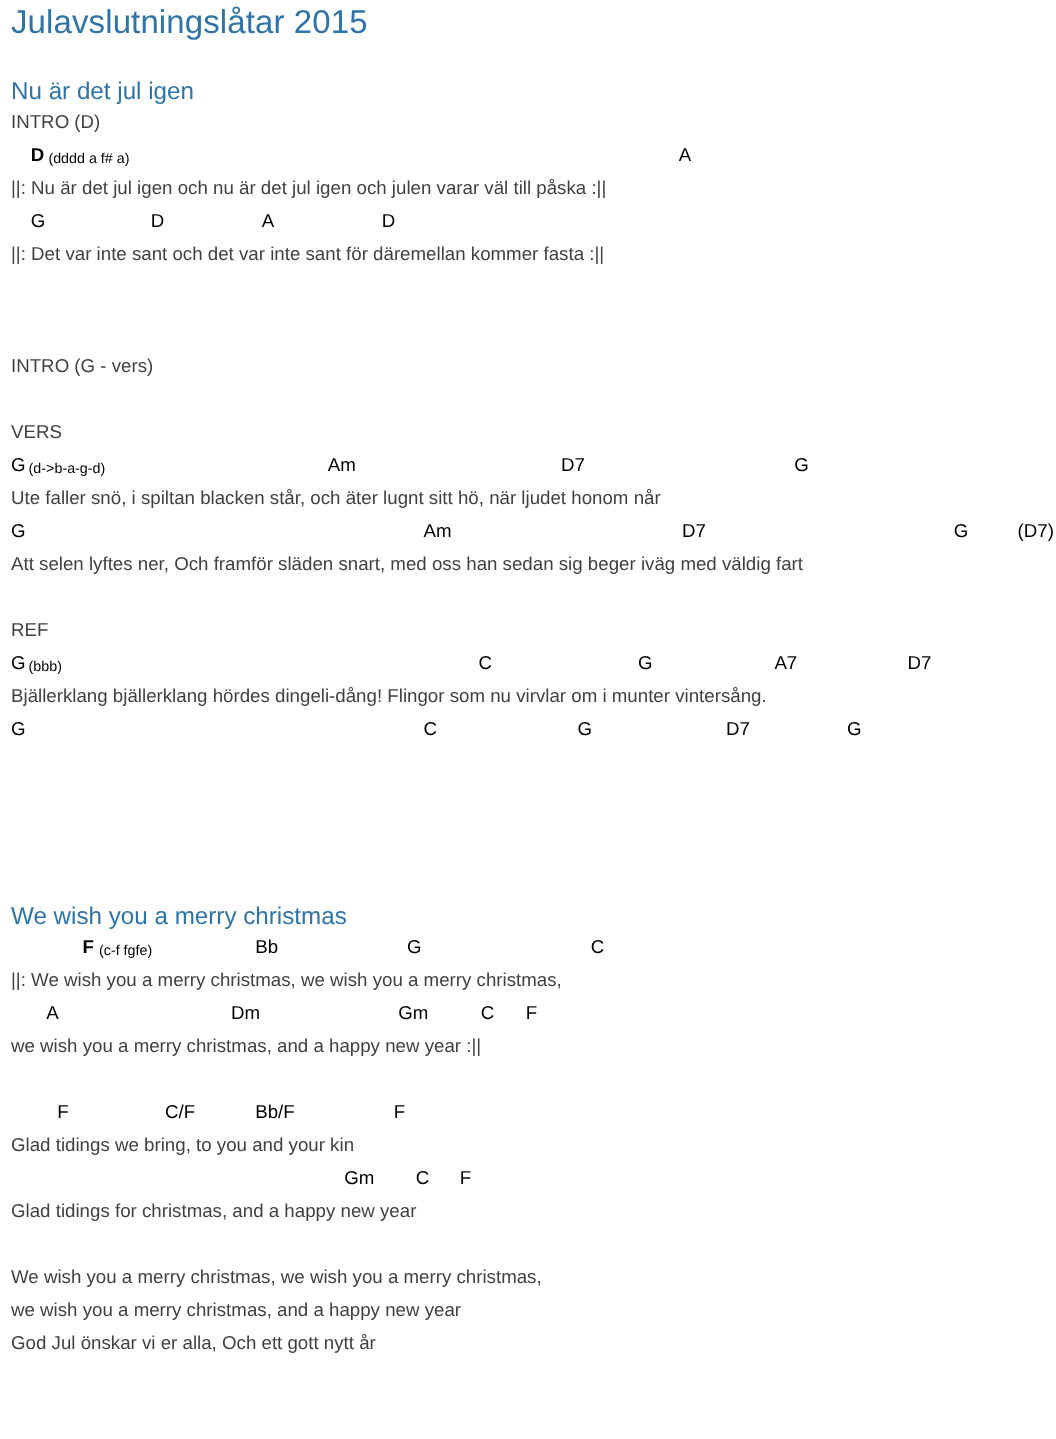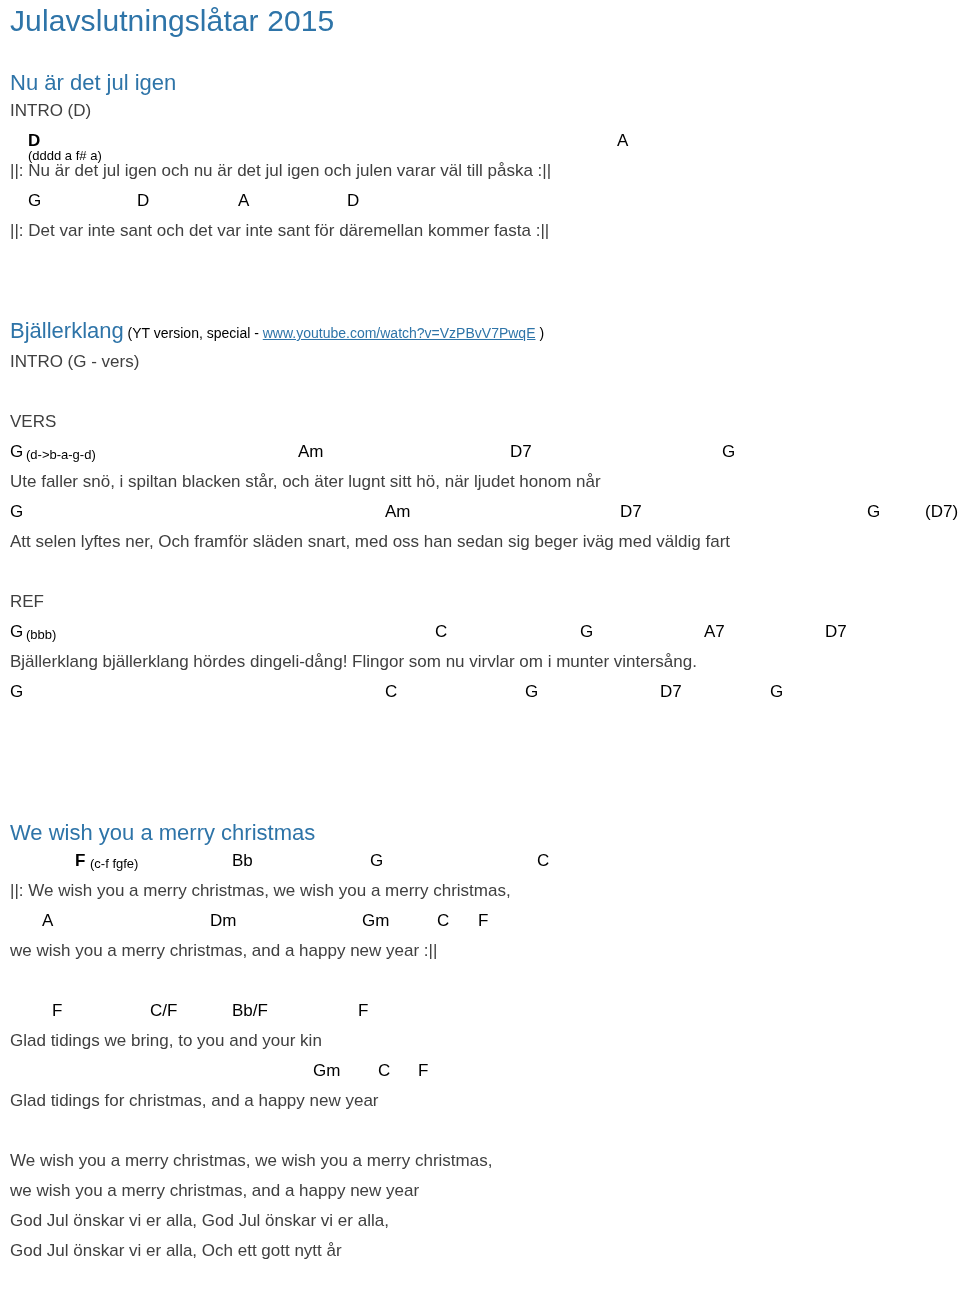--- a/index.html
+++ b/index.html
@@ -78,38 +78,35 @@
 <div class="page">
 
   <div class="doc-title">Julavslutningslåtar 2015</div>
 
   <div class="song-block" style="top:70px;">
     <div class="song-title">Nu är det jul igen</div>
     <div class="line">INTRO (D)</div>
 
     <div class="chordline">
       <span class="chord bold" style="left:18px;">D</span>
-      <span class="chord sub" style="left:18px;top:3px;margin-top:12px;">(dddd a f# a)</span>
+      <span class="chord sub" style="left:34px;top:3px;">(dddd a f# a)</span>
       <span class="chord" style="left:607px;">A</span>
     </div>
     <div class="line">||: Nu är det jul igen och nu är det jul igen och julen varar väl till påska :||</div>
 
     <div class="chordline">
       <span class="chord" style="left:18px;">G</span>
       <span class="chord" style="left:127px;">D</span>
       <span class="chord" style="left:228px;">A</span>
       <span class="chord" style="left:337px;">D</span>
     </div>
     <div class="line">||: Det var inte sant och det var inte sant för däremellan kommer fasta :||</div>
   </div>
 
   <div class="song-block" style="top:318px;">
-    <div style="line-height:28px;">
-      <span class="song-title">Bjällerklang</span><span class="inline-note"> (YT version, special - </span><a class="inline-note link" href="#">www.youtube.com/watch?v=VzPBvV7PwqE</a><span class="inline-note"> )</span>
-    </div>
     <div class="line">INTRO (G - vers)</div>
 
     <div class="spacer"></div>
 
     <div class="line">VERS</div>
     <div class="chordline">
       <span class="chord" style="left:0px;">G</span>
       <span class="chord sub" style="left:16px;top:3px;">(d-&gt;b-a-g-d)</span>
       <span class="chord" style="left:288px;">Am</span>
       <span class="chord" style="left:500px;">D7</span>
@@ -183,17 +180,16 @@
       <span class="chord" style="left:303px;">Gm</span>
       <span class="chord" style="left:368px;">C</span>
       <span class="chord" style="left:408px;">F</span>
     </div>
     <div class="line">Glad tidings for christmas, and a happy new year</div>
 
     <div class="spacer"></div>
 
     <div class="line">We wish you a merry christmas, we wish you a merry christmas,</div>
     <div class="line">we wish you a merry christmas, and a happy new year</div>
-    <div class="line">God Jul önskar vi er alla, God Jul önskar vi er alla,</div>
     <div class="line">God Jul önskar vi er alla, Och ett gott nytt år</div>
   </div>
 
 </div>
 
 </body></html>

